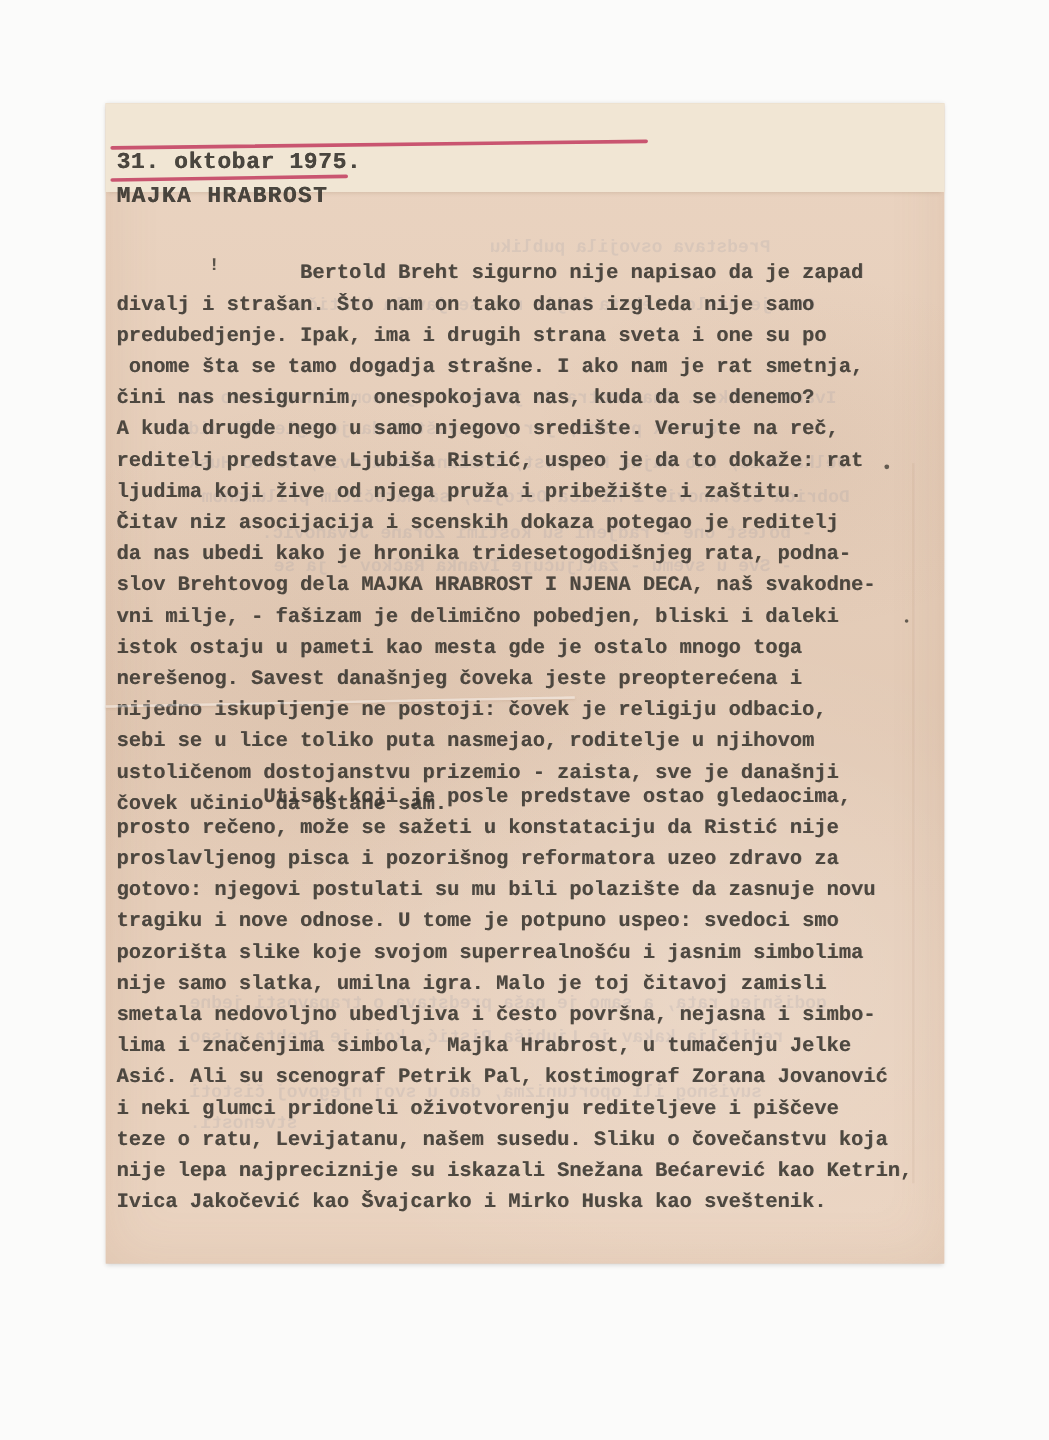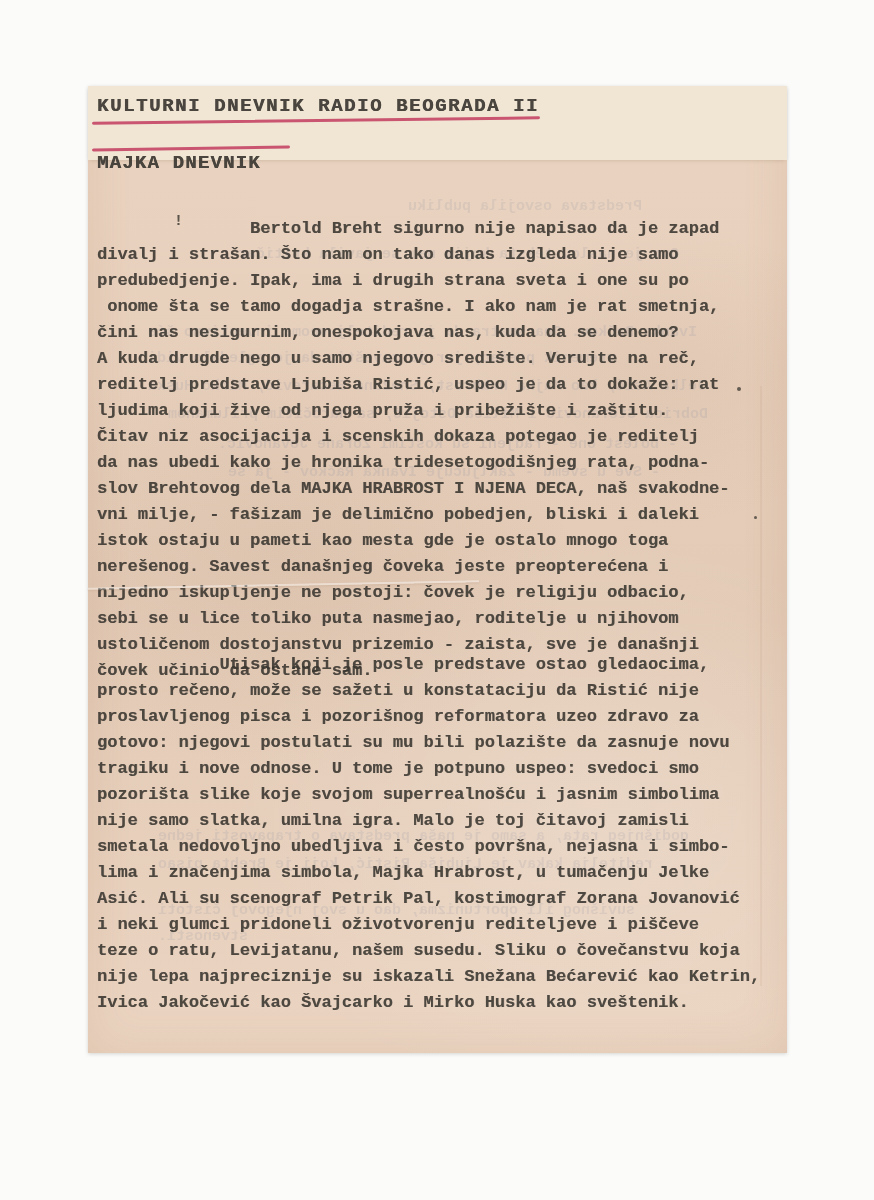--- a/index.html
+++ b/index.html
@@ -82,24 +82,24 @@
     <div class="bleed-line" style="top:292px;left:60px">Jelka Asić, kao Majka Hrabrost, Snežana Bećarević, Mirko Huska</div>
     <div class="bleed-line" style="top:320px;left:80px">Dobrica Stefanović i Milica Ostojić, sa naročitim prilumanom</div>
     <div class="bleed-line" style="top:350px;left:130px">- bolest one - radjeni su kostimi Zorane Jovanović.</div>
     <div class="bleed-line" style="top:378px;left:140px">- Sve u svemu - zaključuje Ivanka Račkov - ja se</div>
     <div class="bleed-line" style="top:742px;left:70px">godišnjeg rata, a samo je naša predstava o trapavosti jedne</div>
     <div class="bleed-line" style="top:770px;left:70px">reditelja kakav je Ljubiša Ristić, koji je Brehta pisao</div>
     <div class="bleed-line" style="top:816px;left:70px">suvišnog ili oportunizma, dao u svoj njegovoj čistoti</div>
     <div class="bleed-line" style="top:842px;left:70px">štvenosti.</div>
   </div>
 
-  <div class="header-line h-title">KULTURNI DNEVNIK RADIO BEOGRADA II</div>
   <div class="underline u-title"></div>
+  <div class="header-line h-date">31. oktobar 1975.</div>
   <div class="underline u-date"></div>
-  <div class="header-line h-subject">MAJKA DNEVNIK</div>
+  <div class="header-line h-subject">MAJKA HRABROST</div>
 
   <pre class="typed p1">               Bertold Breht sigurno nije napisao da je zapad
 divalj i strašan. Što nam on tako danas izgleda nije samo
 predubedjenje. Ipak, ima i drugih strana sveta i one su po
  onome šta se tamo dogadja strašne. I ako nam je rat smetnja,
 čini nas nesigurnim, onespokojava nas, kuda da se denemo?
 A kuda drugde nego u samo njegovo središte. Verujte na reč,
 reditelj predstave Ljubiša Ristić, uspeo je da to dokaže: rat
 ljudima koji žive od njega pruža i pribežište i zaštitu.
 Čitav niz asocijacija i scenskih dokaza potegao je reditelj

